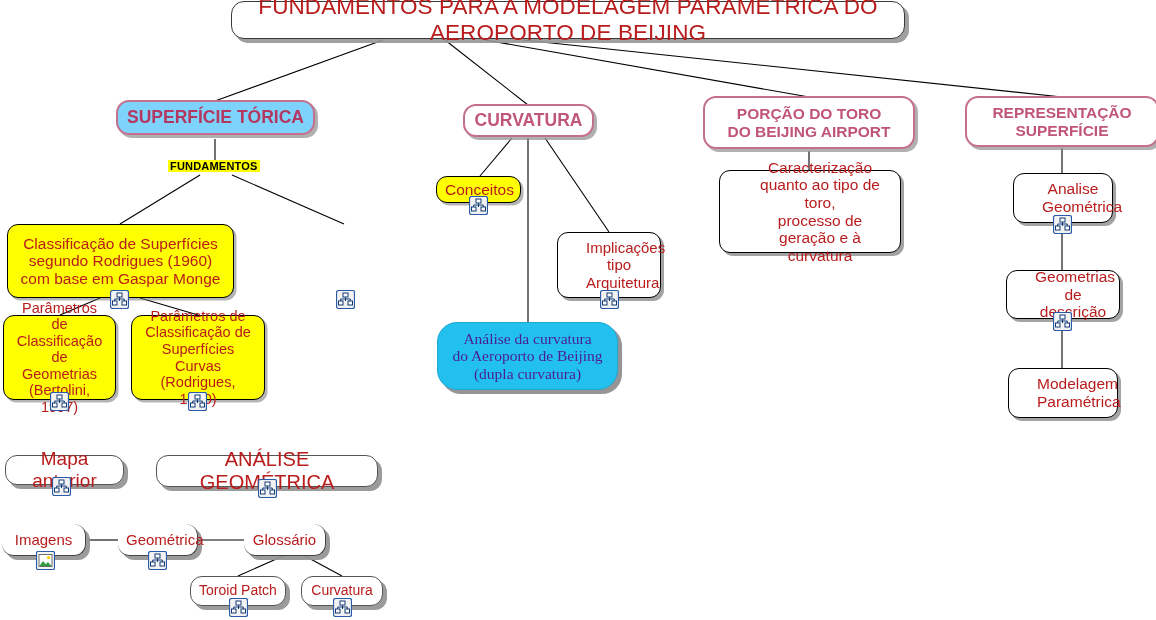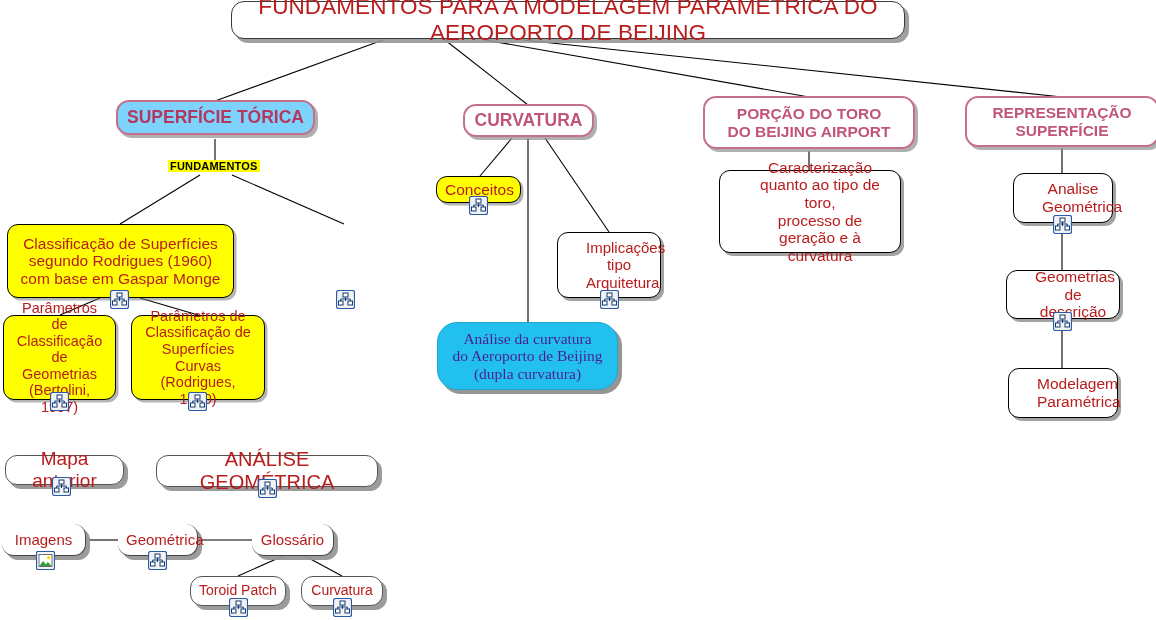--- a/index.html
+++ b/index.html
@@ -357,21 +357,21 @@
   <div class="mapicon" style="left:148px;top:551px;">
     <svg viewBox="0 0 19 19">
         <rect x="0.5" y="0.5" width="18" height="18" rx="2" fill="#f2f2f2" stroke="#2b5aa8" stroke-width="1.2"></rect>
         <rect x="7" y="3" width="5" height="4" fill="#fff" stroke="#123a77" stroke-width="1"></rect>
         <rect x="2.5" y="11" width="4.5" height="4" fill="#fff" stroke="#123a77" stroke-width="1"></rect>
         <rect x="12" y="11" width="4.5" height="4" fill="#fff" stroke="#123a77" stroke-width="1"></rect>
         <path d="M9.5 7.2V9M4.7 11V9H14.3v2M9.5 9v2" stroke="#123a77" stroke-width="1" fill="none"></path>
       </svg>
   </div>
 
-  <div class="node v-nav-open" style="left:252px;top:524px;width:82px;height:32px;font-size:15px;">
+  <div class="node v-nav-open" style="left:244px;top:524px;width:82px;height:32px;font-size:15px;">
     <span class="txt">Glossário</span>
   </div>
 
   <div class="node v-nav" style="left:190px;top:576px;width:96px;height:30px;font-size:14px;">
     <span class="txt">Toroid Patch</span>
   </div>
   <div class="mapicon" style="left:229px;top:598px;">
     <svg viewBox="0 0 19 19">
         <rect x="0.5" y="0.5" width="18" height="18" rx="2" fill="#f2f2f2" stroke="#2b5aa8" stroke-width="1.2"></rect>
         <rect x="7" y="3" width="5" height="4" fill="#fff" stroke="#123a77" stroke-width="1"></rect>

